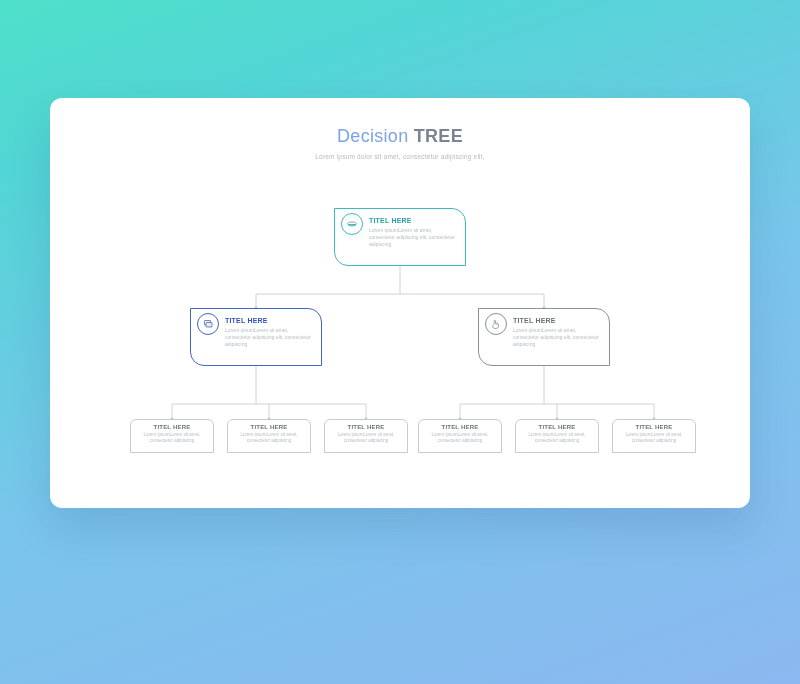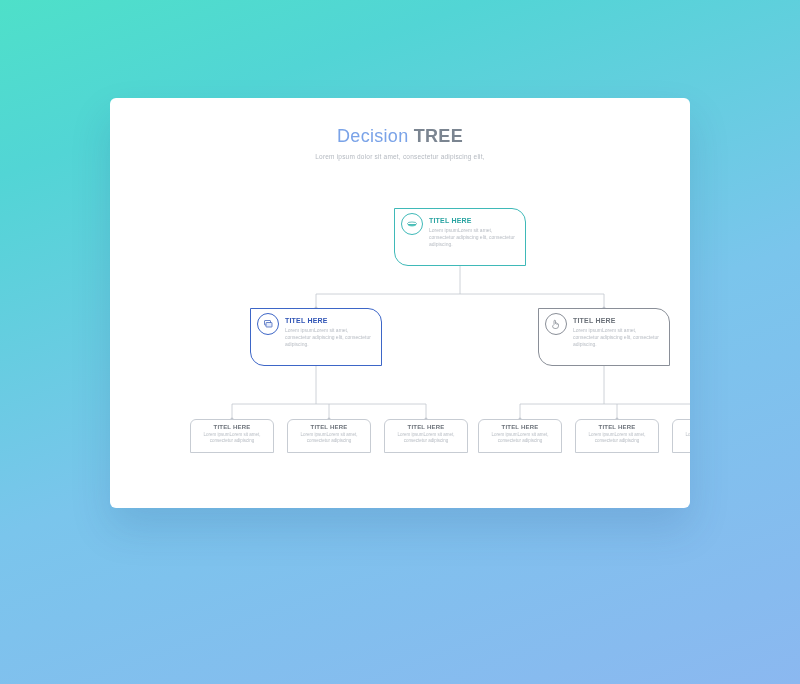--- a/index.html
+++ b/index.html
@@ -4,23 +4,23 @@
 <style>
   * { box-sizing: border-box; margin: 0; padding: 0; }
   body {
     width: 800px; height: 684px;
     font-family: "Segoe UI", Arial, sans-serif;
     background: linear-gradient(160deg, #4ee0c9 0%, #52d5d5 18%, #7ac5ec 55%, #8bb8f0 100%);
     display: flex; align-items: flex-start; justify-content: center;
     padding-top: 98px;
   }
   .card {
-    width: 580px; height: 410px;
+    width: 700px; height: 410px;
     background: #fff;
-    border-radius: 6px;
+    border-radius: 12px;
     box-shadow: 0 20px 40px rgba(30,60,120,0.15);
     position: relative;
     overflow: hidden;
   }
   .title-wrap { text-align: center; margin-top: 28px; }
   .title { font-size: 18px; font-weight: 400; letter-spacing: .3px; }
   .title .t1 { color: #7aa3e8; }
   .title .t2 { color: #7b8591; font-weight: 700; }
   .subtitle { color: #b4b9c0; font-size: 6.5px; margin-top: 6px; letter-spacing: .2px; }
 

